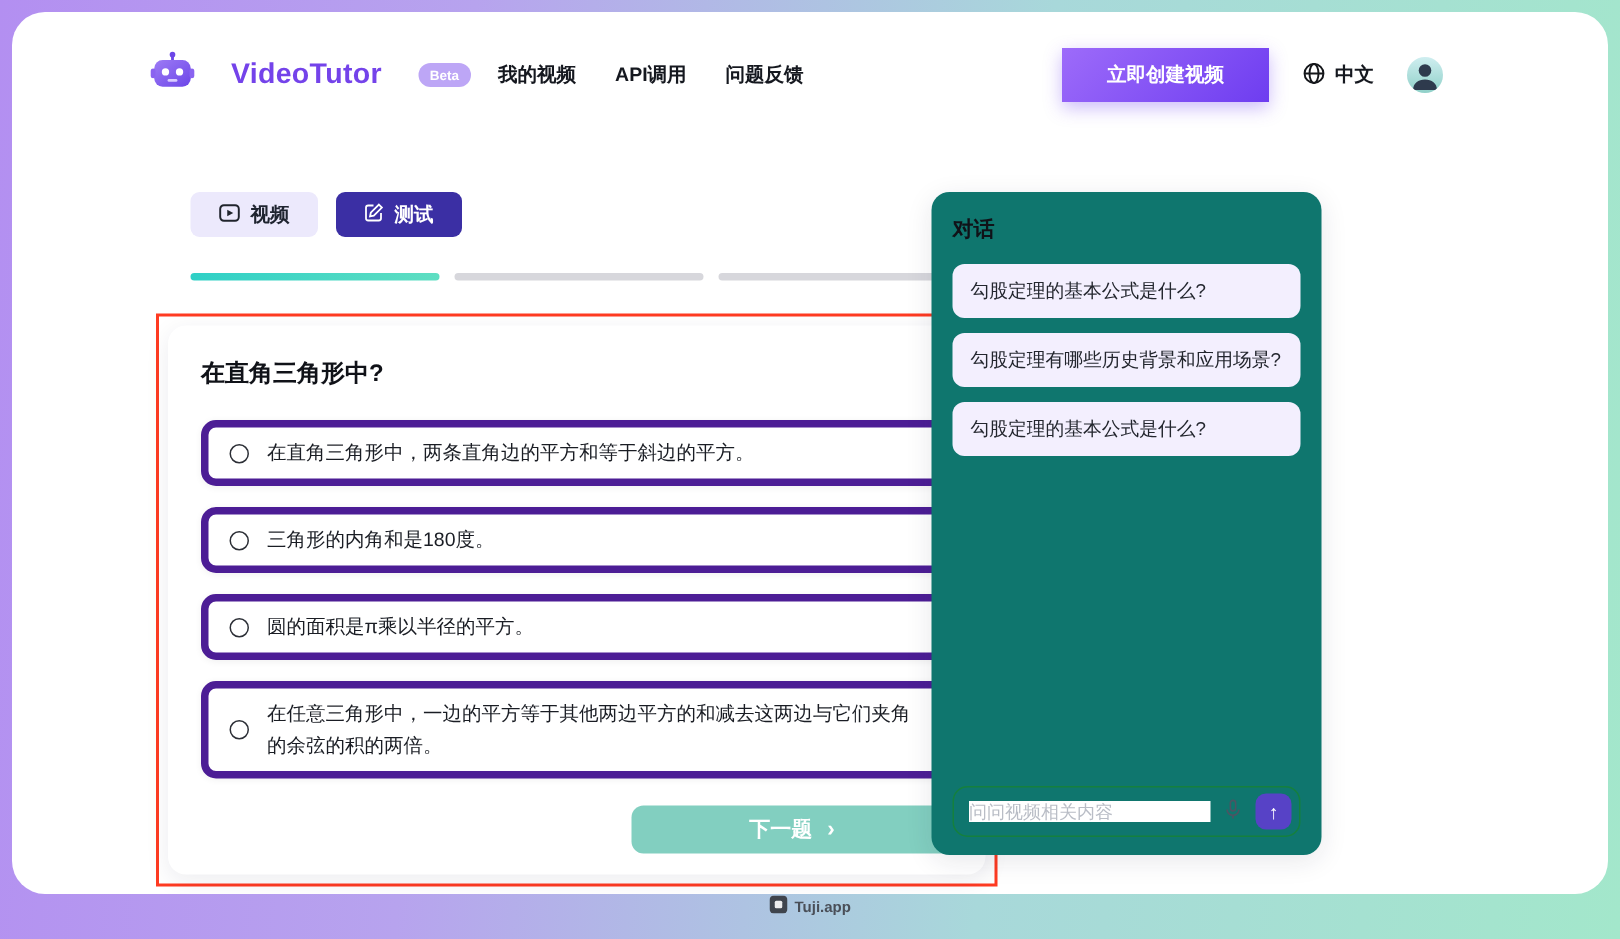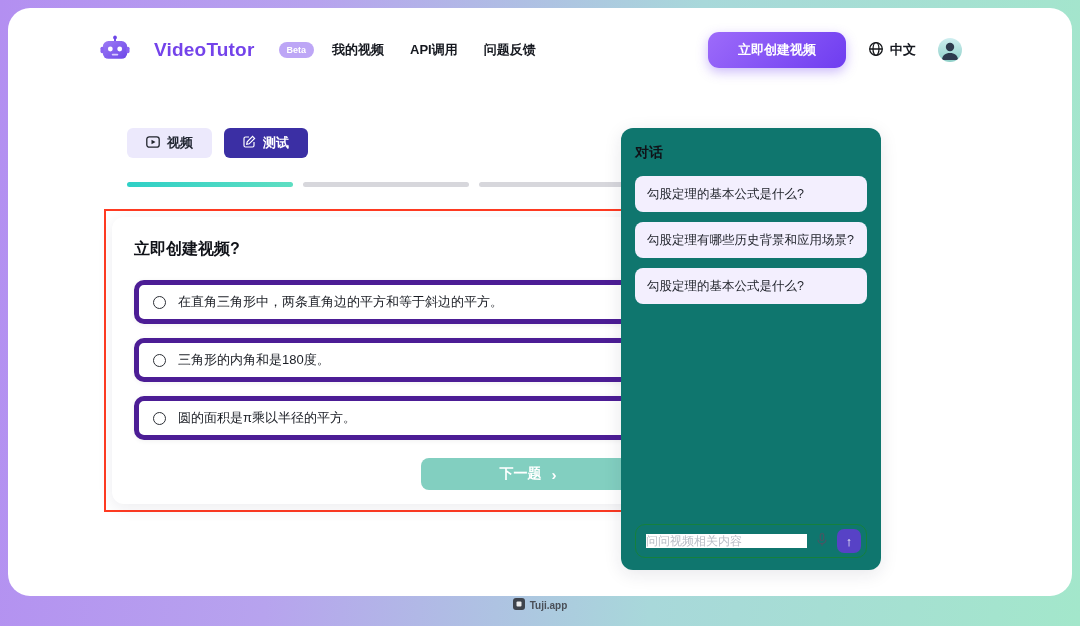--- a/index.html
+++ b/index.html
@@ -25,21 +25,21 @@
   
   .header{display:flex;align-items:center;margin:22px 110px 0 92px;height:40px;}
   .brand-group{display:flex;align-items:center;gap:24px;cursor:pointer;}
   .brand-name{font-size:19px;font-weight:800;color:var(--accent-purple);letter-spacing:.2px;}
   .beta-badge{background:#bda6f6;color:#fff;font-size:9px;font-weight:700;padding:3px 8px;border-radius:9px;}
   .nav{display:flex;gap:26px;margin-left:18px;}
   .nav a{font-size:13px;font-weight:700;color:#15181f;text-decoration:none;cursor:pointer;}
   .header-right{margin-left:auto;display:flex;align-items:center;gap:22px;}
   .create-btn{
     border:none;cursor:pointer;color:#fff;font-size:13px;font-weight:600;
-    padding:9px 30px;border-radius:11px;
+    padding:9px 30px;border-radius:0;
     background:linear-gradient(135deg,#9d6bfa,#6e3df0);
     box-shadow:0 4px 12px rgba(110,61,240,.35);
   }
   .lang-group{display:flex;align-items:center;gap:6px;cursor:pointer;}
   .lang-group span{font-size:13px;font-weight:700;color:#15181f;}
   .avatar{width:24px;height:24px;border-radius:50%;overflow:hidden;background:linear-gradient(180deg,#cfeef0,#8fd0c8);cursor:pointer;flex-shrink:0;}
   
   .main{display:flex;align-items:flex-start;margin:58px 0 0 96px;}
   .left{width:509px;}
   .tabs{display:flex;gap:12px;margin-left:23px;}
@@ -163,34 +163,38 @@
       </div>
 
       <div class="progress">
         <div class="seg done"></div>
         <div class="seg"></div>
         <div class="seg"></div>
       </div>
 
       <div class="annotation">
         <div class="quiz-card">
-          <h2 class="question">立即创建视频?</h2>
+          <h2 class="question">在直角三角形中?</h2>
 
           <div>
             <div class="option">
               <span class="radio"></span>
               <span class="option-text">在直角三角形中，两条直角边的平方和等于斜边的平方。</span>
             </div>
             <div class="option">
               <span class="radio"></span>
               <span class="option-text">三角形的内角和是180度。</span>
             </div>
             <div class="option">
               <span class="radio"></span>
               <span class="option-text">圆的面积是π乘以半径的平方。</span>
+            </div>
+            <div class="option">
+              <span class="radio"></span>
+              <span class="option-text">在任意三角形中，一边的平方等于其他两边平方的和减去这两边与它们夹角的余弦的积的两倍。</span>
             </div>
           </div>
 
           <div class="actions">
             <button class="next-btn">
               <span>下一题</span>
               <span class="chev">›</span>
             </button>
           </div>
         </div>

